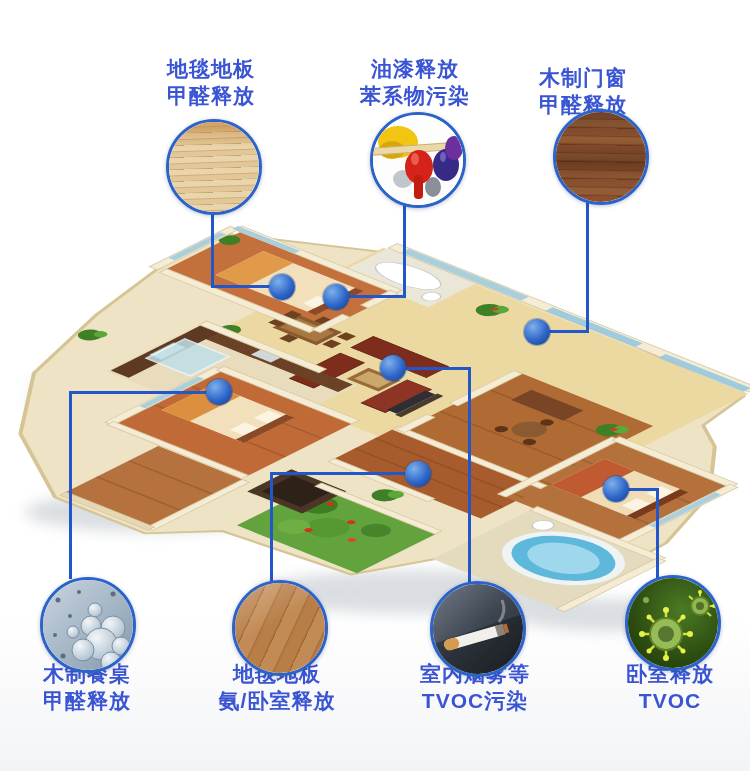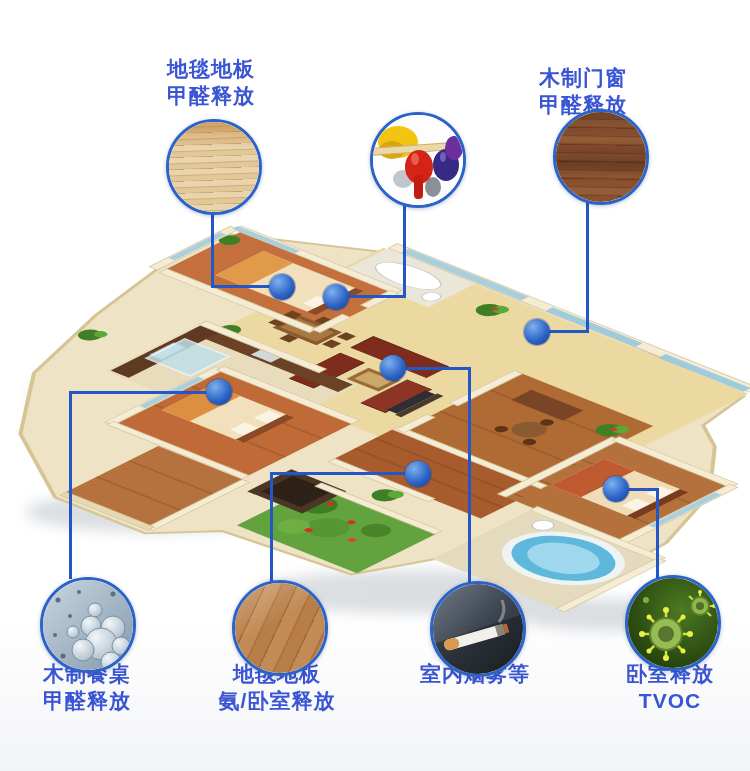--- a/index.html
+++ b/index.html
@@ -248,34 +248,39 @@
   <div class="dot" style="left:206px;top:379px;"></div>
   <div class="dot" style="left:405px;top:461px;"></div>
   <div class="dot" style="left:524px;top:319px;"></div>
   <div class="dot" style="left:380px;top:355px;"></div>
   <div class="dot" style="left:603px;top:476px;"></div>
 
   <div class="callout-label" style="left:106px;top:55px;">
     <span>地毯地板</span>
     <span>甲醛释放</span>
   </div>
+  <div class="callout-label" style="left:310px;top:55px;">
+    <span>油漆释放</span>
+    <span>苯系物污染</span>
+  </div>
   <div class="callout-label" style="left:478px;top:55px;margin-top:9px;">
     <span>木制门窗</span>
     <span>甲醛释放</span>
   </div>
   <div class="callout-label" style="left:-18px;top:660px;">
     <span>木制餐桌</span>
     <span>甲醛释放</span>
   </div>
   <div class="callout-label" style="left:172px;top:660px;">
     <span>地毯地板</span>
     <span>氨/卧室释放</span>
   </div>
   <div class="callout-label" style="left:370px;top:660px;">
     <span>室内烟雾等</span>
+    <span>TVOC污染</span>
   </div>
   <div class="callout-label" style="left:565px;top:660px;">
     <span>卧室释放</span>
     <span>TVOC</span>
   </div>
 
   <div class="photo-circle" style="left:166px;top:119px;">
     <div class="photo tex-bed"></div>
   </div>
 

